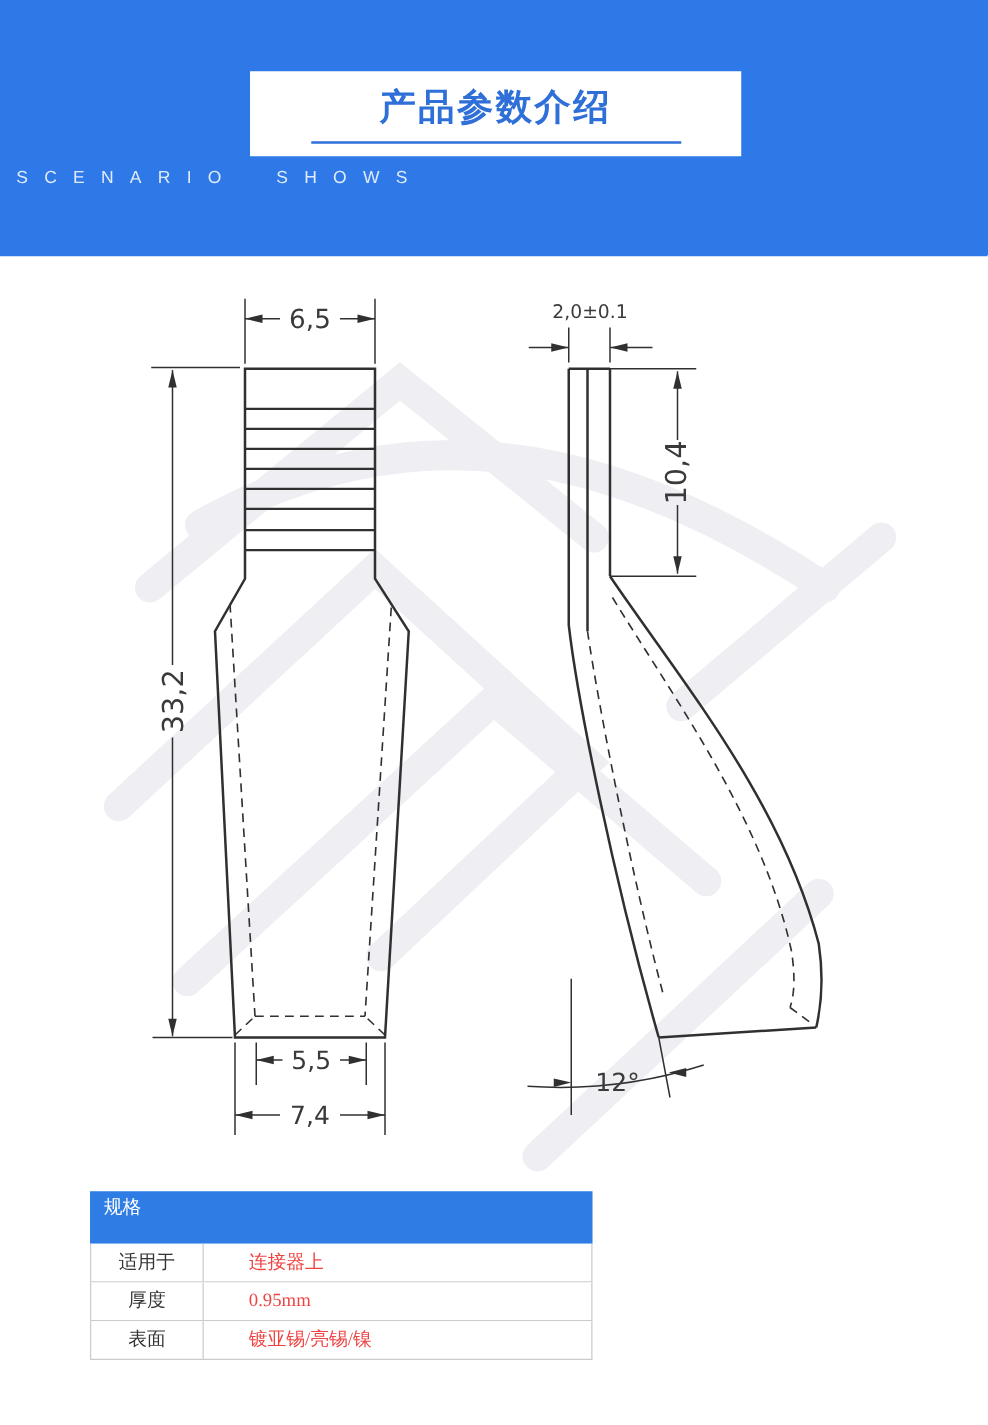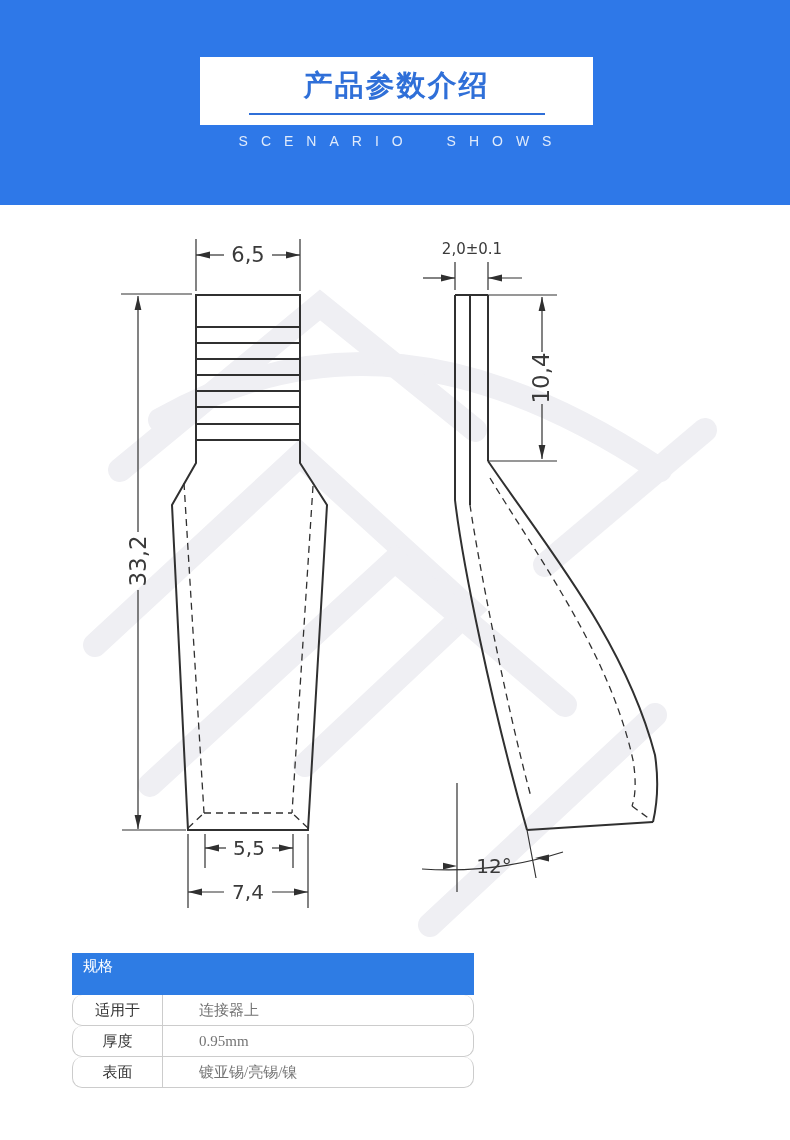--- a/index.html
+++ b/index.html
@@ -6,32 +6,32 @@
   body{
     width:790px;height:1140px;position:relative;background:#ffffff;
     font-family:"Liberation Sans","DejaVu Sans",sans-serif;overflow:hidden;
   }
   
   .hero{position:absolute;top:0;left:0;width:790px;height:205px;background:#2e78e8;}
   .title-box{position:absolute;left:200px;top:57px;width:393px;height:68px;background:#ffffff;text-align:center;}
   .title{margin-top:9px;font-size:29px;font-weight:bold;color:#2f6fd8;letter-spacing:2px;}
   .title-underline{width:296px;height:2px;background:#2f6fd8;margin:7px auto 0;}
   .subtitle{
-    position:absolute;top:133px;left:0;width:100%;text-align:center;
+    position:absolute;top:133px;left:0;width:100%;text-align:left;
     color:rgba(255,255,255,0.85);font-size:14px;letter-spacing:13px;text-indent:13px;word-spacing:14px;
   }
   
   .drawing{position:absolute;left:0;top:0;width:790px;height:1140px;}
   .dimtext{fill:#3a3a3a;font-family:"DejaVu Sans",sans-serif;}
   
   .spec-table{position:absolute;left:72px;top:953px;width:402px;font-size:15px;}
   .spec-header{height:42px;line-height:26px;background:#2e7ce4;color:#ffffff;padding-left:11px;font-size:15px;}
-  .spec-row{display:flex;height:30px;line-height:30px;border-bottom:1px solid #cccccc;border-left:1px solid #cccccc;border-right:1px solid #cccccc;background:#ffffff;border-radius:10px;}
+  .spec-row{display:flex;height:30px;line-height:30px;border-bottom:1px solid #cccccc;border-left:1px solid #cccccc;border-right:1px solid #cccccc;background:#ffffff;}
   .spec-label{width:89px;text-align:center;border-right:1px solid #cccccc;color:#333333;flex:none;}
-  .spec-value{flex:1;padding-left:36px;color:#737373;font-family:"Liberation Serif","DejaVu Serif",serif;}
+  .spec-value{flex:1;padding-left:36px;color:#ef4444;font-family:"Liberation Serif","DejaVu Serif",serif;}
 </style>
 </head>
 <body>
 
 <div class="hero">
   <div class="title-box">
     <div class="title">产品参数介绍</div>
     <div class="title-underline"></div>
   </div>
   <div class="subtitle">SCENARIO SHOWS</div>

